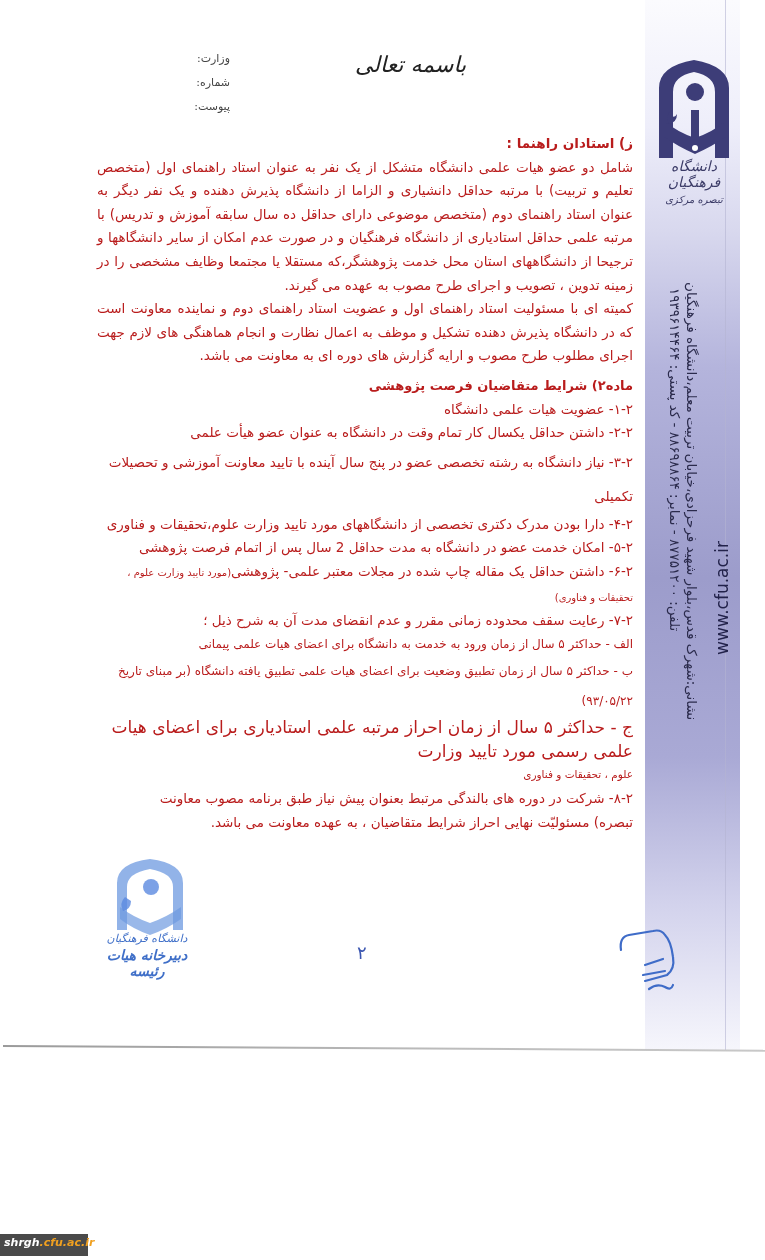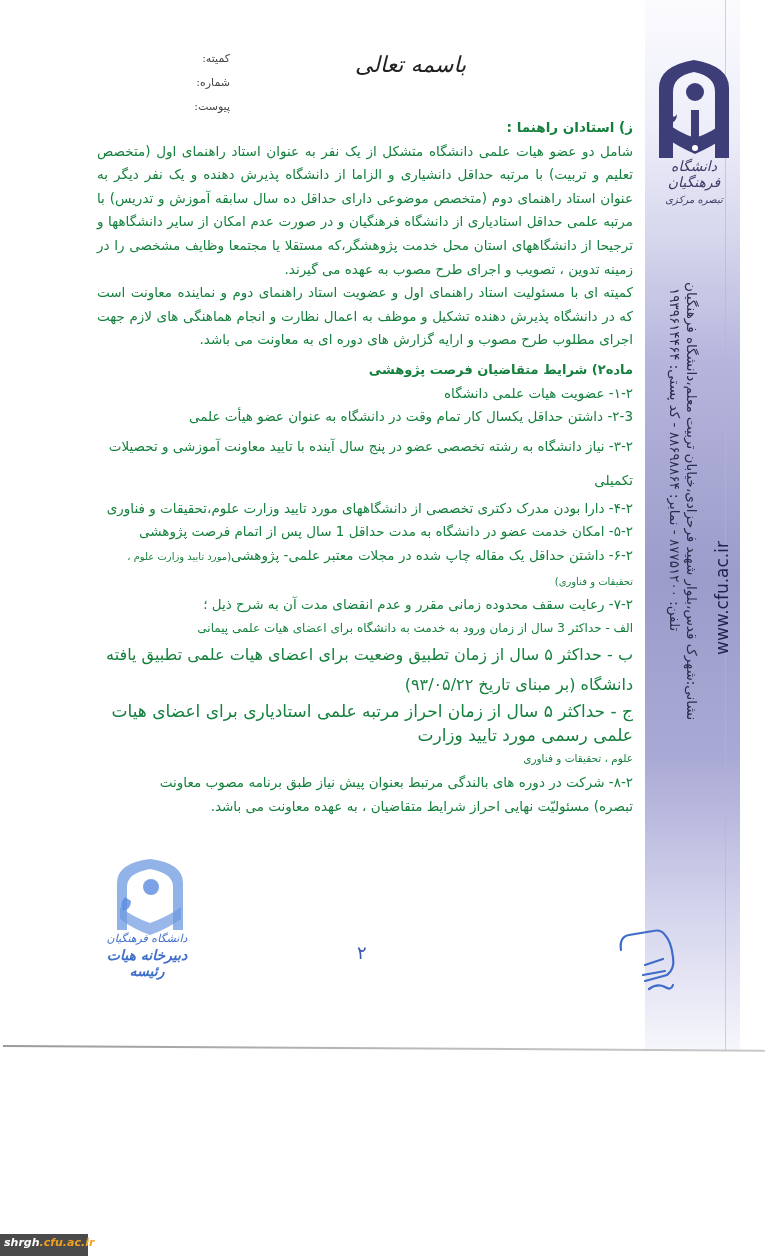--- a/index.html
+++ b/index.html
@@ -31,21 +31,21 @@
   }
   .vt-address { left:700px; top:282px; }
   .vt-contact { left:683px; top:288px; }
   .vt-web { left:715px; top:430px; direction:ltr; font-size:17px; color:#22224a; transform:rotate(-90deg); transform-origin:left top; top:655px; left:712px; }
 
   
   .header-labels { position:absolute; left:190px; top:47px; direction:rtl; text-align:right; font-size:11px; color:#444; line-height:24px; width:40px; }
   .basmala { position:absolute; left:355px; top:52px; font-family:"DejaVu Serif", serif; font-style:italic; font-size:22px; color:#222; direction:rtl; }
 
   
-  .content { position:absolute; left:97px; top:116px; width:536px; direction:rtl; text-align:justify; font-size:13.5px; line-height:23.6px; color:#15803d; }
+  .content { position:absolute; left:97px; top:132px; width:536px; direction:rtl; text-align:justify; font-size:13.5px; line-height:23.6px; color:#b91c1c; }
   .content p { margin:0; }
   .content .heading { font-weight:bold; font-size:13.5px; }
   .content .item { text-align:right; }
   .content .small { font-size:10px; }
   .content .gap { height:6px; }
 
   
   .stamp { position:absolute; left:95px; top:855px; width:110px; height:120px; }
   .stamp-text { position:absolute; left:92px; top:932px; width:110px; direction:rtl; text-align:center; color:#3f6fc8; font-family:"DejaVu Serif", serif; font-style:italic; }
   .stamp-text .s1 { font-size:11px; }
@@ -76,43 +76,43 @@
   <div class="logo-caption">
     <div class="l1">دانشگاه فرهنگیان</div>
     <div class="l2">تبصره مرکزی</div>
   </div>
 
   <div class="vertical-text vt-address">نشانی:شهرک قدس،بلوار شهید فرحزادی،خیابان تربیت معلم،دانشگاه فرهنگیان</div>
   <div class="vertical-text vt-contact">تلفن: ۸۷۷۵۱۲۰۰ - نمابر: ۸۸۶۹۸۸۶۴ - کد پستی: ۱۹۳۹۶۱۴۴۶۴</div>
   <div class="vertical-text vt-web">www.cfu.ac.ir</div>
 
   <div class="header-labels">
-    <div>کمیته:</div>
+    <div>وزارت:</div>
     <div>شماره:</div>
     <div>پیوست:</div>
   </div>
   <div class="basmala">باسمه تعالی</div>
 
   <div class="content">
     <p class="heading">ز) استادان راهنما :</p>
     <p>شامل دو عضو هیات علمی دانشگاه متشکل از یک نفر به عنوان استاد راهنمای اول (متخصص تعلیم و تربیت) با مرتبه حداقل دانشیاری و الزاما از دانشگاه پذیرش دهنده و یک نفر دیگر به عنوان استاد راهنمای دوم (متخصص موضوعی دارای حداقل ده سال سابقه آموزش و تدریس) با مرتبه علمی حداقل استادیاری از دانشگاه فرهنگیان و در صورت عدم امکان از سایر دانشگاهها و ترجیحا از دانشگاههای استان محل خدمت پژوهشگر،که مستقلا یا مجتمعا وظایف مشخصی را در زمینه تدوین ، تصویب و اجرای طرح مصوب به عهده می گیرند.</p>
     <p>کمیته ای با مسئولیت استاد راهنمای اول و عضویت استاد راهنمای دوم و نماینده معاونت است که در دانشگاه پذیرش دهنده تشکیل و موظف به اعمال نظارت و انجام هماهنگی های لازم جهت اجرای مطلوب طرح مصوب و ارایه گزارش های دوره ای به معاونت می باشد.</p>
     <div class="gap"></div>
     <p class="heading" style="font-size:13px;">ماده۲) شرایط متقاضیان فرصت پژوهشی</p>
     <p class="item">۱-۲- عضویت هیات علمی دانشگاه</p>
-    <p class="item">۲-3- داشتن حداقل یکسال کار تمام وقت در دانشگاه به عنوان عضو هیأت علمی</p>
+    <p class="item">۲-۲- داشتن حداقل یکسال کار تمام وقت در دانشگاه به عنوان عضو هیأت علمی</p>
     <p class="item" style="line-height:34px;">۳-۲- نیاز دانشگاه به رشته تخصصی عضو در پنج سال آینده با تایید معاونت آموزشی و تحصیلات تکمیلی</p>
     <p class="item">۴-۲- دارا بودن مدرک دکتری تخصصی از دانشگاههای مورد تایید وزارت علوم،تحقیقات و فناوری</p>
-    <p class="item">۵-۲- امکان خدمت عضو در دانشگاه به مدت حداقل 1 سال پس از اتمام فرصت پژوهشی</p>
+    <p class="item">۵-۲- امکان خدمت عضو در دانشگاه به مدت حداقل 2 سال پس از اتمام فرصت پژوهشی</p>
     <p class="item">
       <span>۶-۲- داشتن حداقل یک مقاله چاپ شده در مجلات معتبر علمی- پژوهشی</span><span class="small">(مورد تایید وزارت علوم ، تحقیقات و فناوری)</span>
     </p>
     <p class="item">۷-۲- رعایت سقف محدوده زمانی مقرر و عدم انقضای مدت آن به شرح ذیل ؛</p>
-    <p class="item" style="font-size:12px;">الف - حداکثر 3 سال از زمان ورود به خدمت به دانشگاه برای اعضای هیات علمی پیمانی</p>
-    <p class="item" style="font-size:16px;line-height:30px;">ب - حداکثر ۵ سال از زمان تطبیق وضعیت برای اعضای هیات علمی تطبیق یافته دانشگاه (بر مبنای تاریخ ۹۳/۰۵/۲۲)</p>
+    <p class="item" style="font-size:12px;">الف - حداکثر ۵ سال از زمان ورود به خدمت به دانشگاه برای اعضای هیات علمی پیمانی</p>
+    <p class="item" style="font-size:12px;line-height:30px;">ب - حداکثر ۵ سال از زمان تطبیق وضعیت برای اعضای هیات علمی تطبیق یافته دانشگاه (بر مبنای تاریخ ۹۳/۰۵/۲۲)</p>
     <p class="item" style="font-size:17px;">ج - حداکثر ۵ سال از زمان احراز مرتبه علمی استادیاری برای اعضای هیات علمی رسمی مورد تایید وزارت</p>
     <p class="item small" style="font-size:10.5px;">علوم ، تحقیقات و فناوری</p>
     <p class="item">۸-۲- شرکت در دوره های بالندگی مرتبط بعنوان پیش نیاز طبق برنامه مصوب معاونت</p>
     <p class="item">تبصره) مسئولیّت نهایی احراز شرایط متقاضیان ، به عهده معاونت می باشد.</p>
   </div>
 
   <svg class="stamp" viewBox="0 0 110 120">
     <path d="M22 75 L22 28 Q22 8 55 4 Q88 8 88 28 L88 75 L78 75 L78 32 Q78 18 55 14 Q32 18 32 32 L32 75 Z" fill="#6e9ae0" opacity="0.75"></path>
     <circle cx="56" cy="32" r="8" fill="#5b8ae0" opacity="0.8"></circle>
     <path d="M25 52 Q38 62 55 68 Q72 62 86 52 L86 64 Q72 74 55 80 Q38 74 25 64 Z" fill="#6e9ae0" opacity="0.7"></path>

